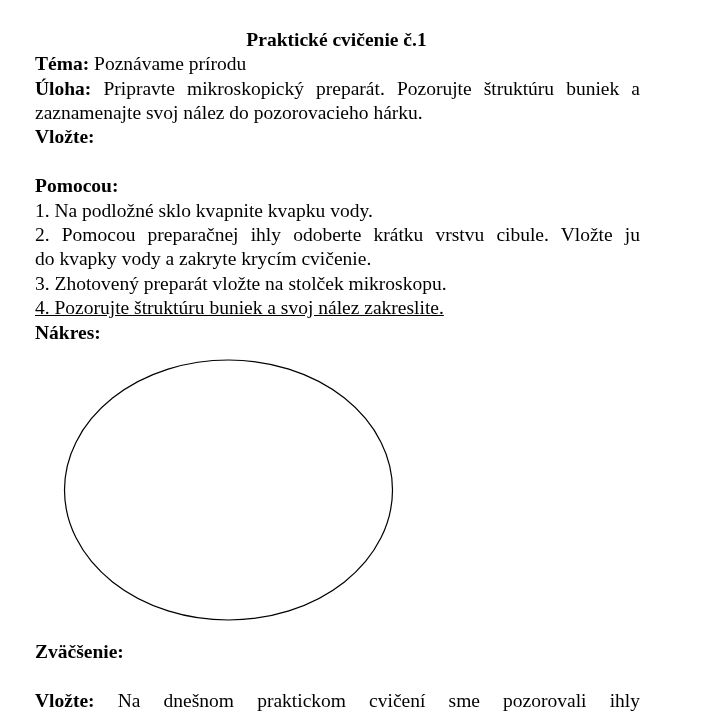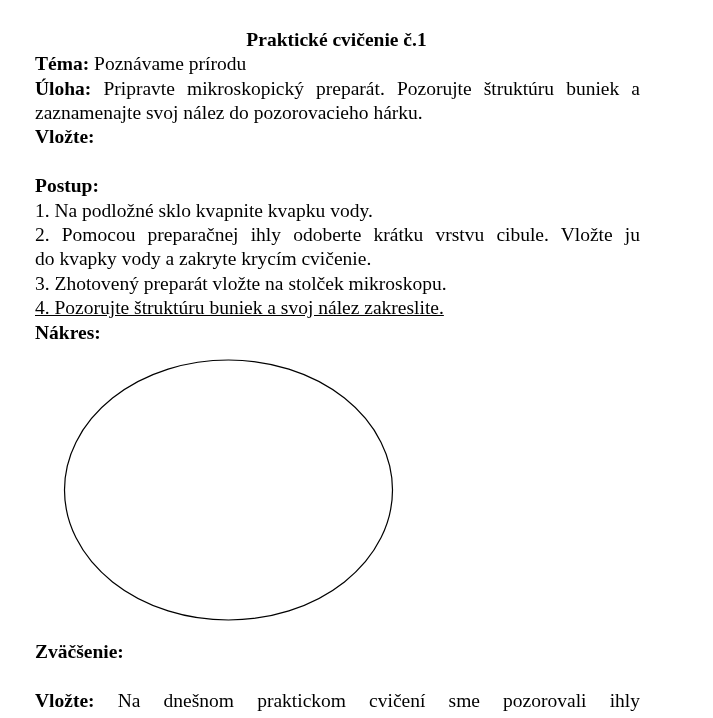--- a/index.html
+++ b/index.html
@@ -24,21 +24,21 @@
   </div>
 
   <div class="line just" style="top:77px;">
     <span class="b">Úloha:</span>
     <span>Pripravte mikroskopický preparát. Pozorujte štruktúru buniek a</span>
   </div>
   <div class="line" style="top:101px;">zaznamenajte svoj nález do pozorovacieho hárku.</div>
 
   <div class="line b" style="top:125px;">Vložte:</div>
 
-  <div class="line b" style="top:174px;">Postup:</div>
+  <div class="line b" style="top:174px;">Pomocou:</div>
   <div class="line" style="top:199px;">1. Na podložné sklo kvapnite kvapku vody.</div>
   <div class="line just" style="top:223px;">2. Pomocou preparačnej ihly odoberte krátku vrstvu cibule. Vložte ju</div>
   <div class="line" style="top:247px;">do kvapky vody a zakryte krycím cvičenie.</div>
   <div class="line" style="top:272px;">3. Zhotovený preparát vložte na stolček mikroskopu.</div>
   <div class="line" style="top:296px;text-decoration:underline;">4. Pozorujte štruktúru buniek a svoj nález zakreslite.</div>
 
   <div class="line b" style="top:321px;">Nákres:</div>
 
   <svg class="drawing" width="340" height="270">
     <ellipse cx="168.5" cy="132" rx="164" ry="130" fill="none" stroke="#000" stroke-width="1.2"></ellipse>

